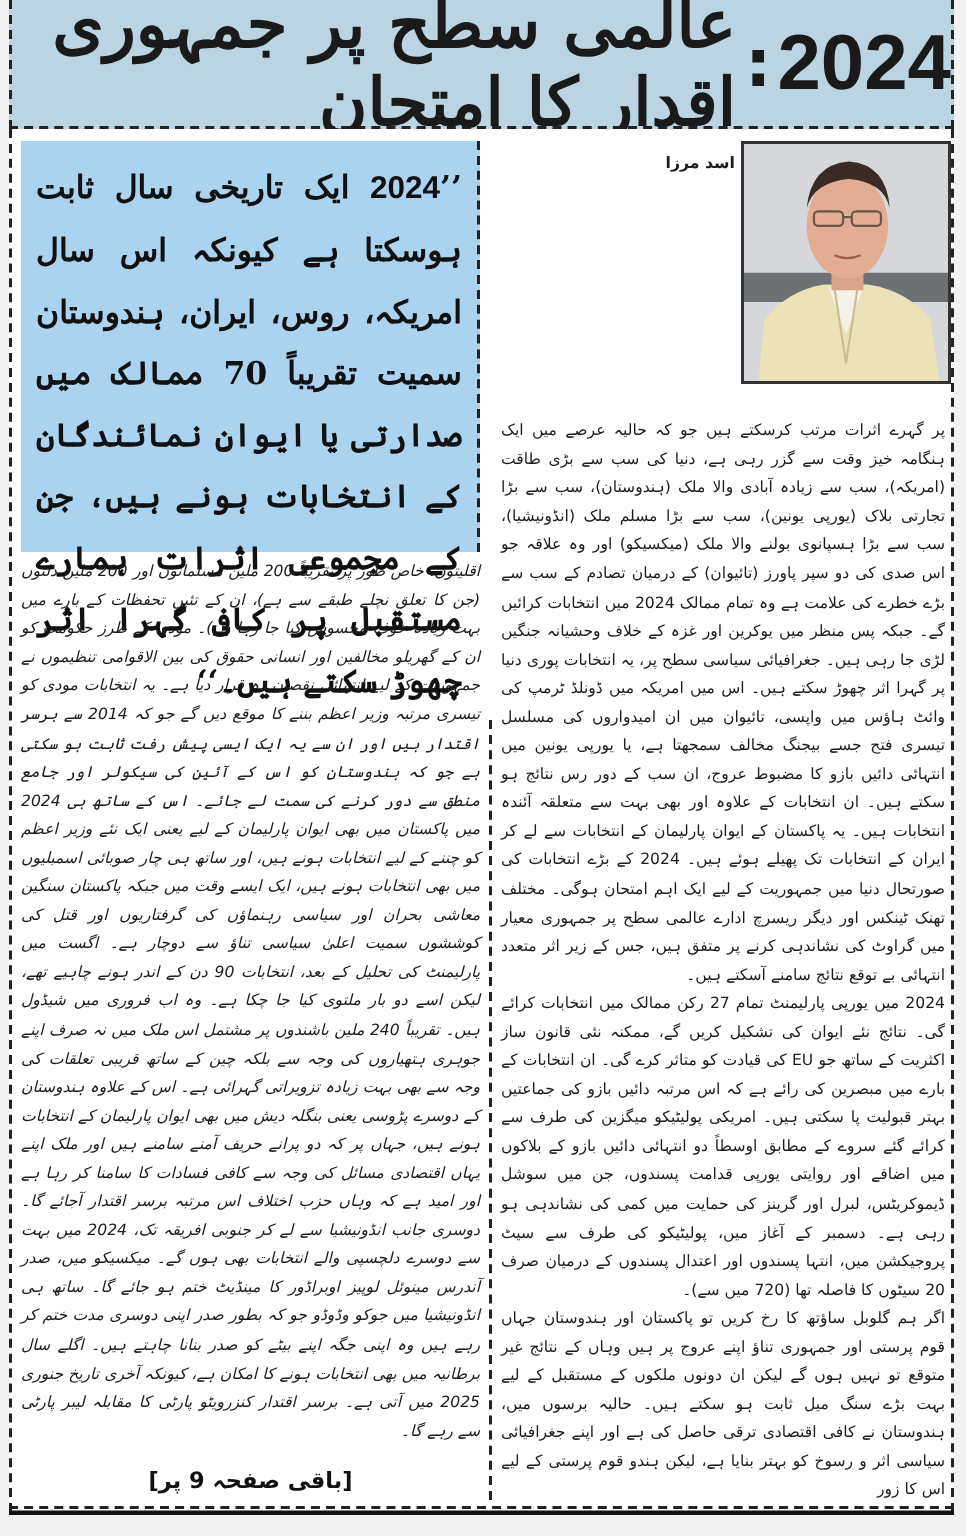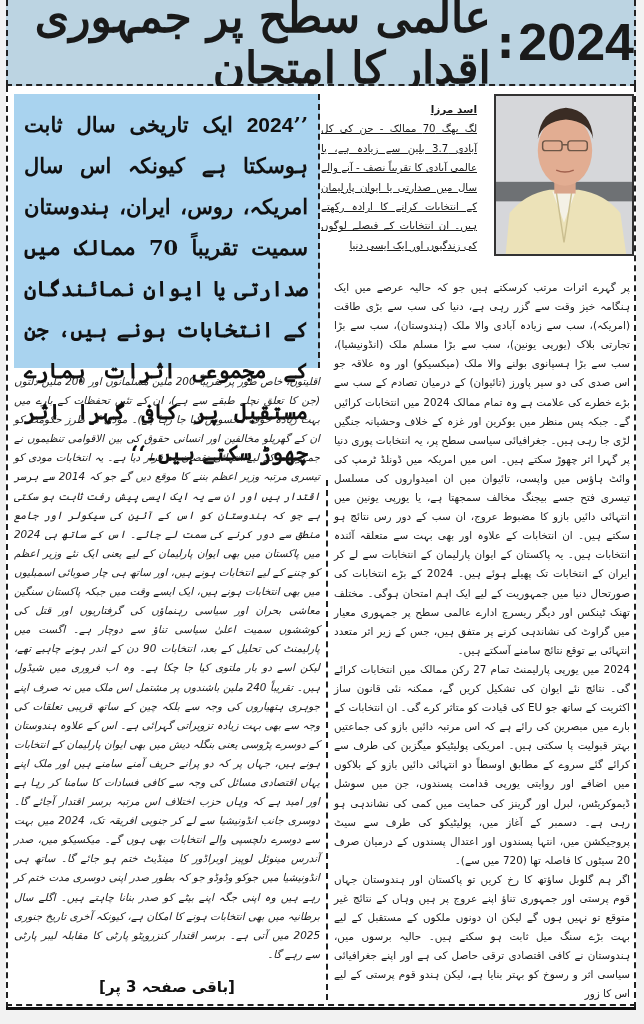--- a/index.html
+++ b/index.html
@@ -51,21 +51,21 @@
 
   
   .col {
     position:absolute; direction:rtl; text-align:justify; text-align-last:right;
     font-family:"DejaVu Sans", sans-serif; font-size:10.4px; line-height:19.1px;
     color:#1b1b1b;
   }
   .col p { margin:0; }
   .col-left { left:14px; top:372px; width:306px;font-style:italic; }
   .col-right { left:334px; top:278px; width:296px; }
-  .col-right-top { left:321px; top:100px; width:156px; font-size:10.2px; line-height:19.4px;text-decoration:underline; }
+  .col-right-top { left:334px; top:100px; width:156px; font-size:10.2px; line-height:19.4px; }
 
   .col-divider {
     position:absolute; left:326px; top:480px; width:0; height:520px;
     border-left:2px dashed #222;
   }
 
   .author-name {
     font-weight:bold; font-size:10.5px; display:block; text-align:right; text-align-last:right;
   }
 
@@ -109,30 +109,29 @@
     <path d="M43 44 Q46 14 72 12 Q98 14 100 44 Q96 26 72 24 Q48 26 43 44 Z" fill="#3a2c24"></path>
     <rect x="48" y="46" width="20" height="10" rx="3" fill="none" stroke="#6b5546" stroke-width="1.5"></rect>
     <rect x="74" y="46" width="20" height="10" rx="3" fill="none" stroke="#6b5546" stroke-width="1.5"></rect>
     <line x1="68" y1="50" x2="74" y2="50" stroke="#6b5546" stroke-width="1.5"></line>
     <path d="M62 76 Q71 80 80 76" fill="none" stroke="#a0604d" stroke-width="1.5"></path>
   </svg>
 </div>
 
 <div class="col col-right-top">
   <span class="author-name">اسد مرزا</span>
-  <p>لگ بھگ 70 ممالک - جن کی کل آبادی 3.7 بلین سے زیادہ ہے، یا عالمی آبادی کا تقریباً نصف - آنے والے سال میں صدارتی یا ایوان پارلیمان کے انتخابات کرانے کا ارادہ رکھتے ہیں۔ ان انتخابات کے فیصلے لوگوں کی زندگیوں اور ایک ایسی دنیا</p>
 </div>
 
 <div class="col col-right">
   <p>پر گہرے اثرات مرتب کرسکتے ہیں جو کہ حالیہ عرصے میں ایک ہنگامہ خیز وقت سے گزر رہی ہے، دنیا کی سب سے بڑی طاقت (امریکہ)، سب سے زیادہ آبادی والا ملک (ہندوستان)، سب سے بڑا تجارتی بلاک (یورپی یونین)، سب سے بڑا مسلم ملک (انڈونیشیا)، سب سے بڑا ہسپانوی بولنے والا ملک (میکسیکو) اور وہ علاقہ جو اس صدی کی دو سپر پاورز (تائیوان) کے درمیان تصادم کے سب سے بڑے خطرے کی علامت ہے وہ تمام ممالک 2024 میں انتخابات کرائیں گے۔ جبکہ پس منظر میں یوکرین اور غزہ کے خلاف وحشیانہ جنگیں لڑی جا رہی ہیں۔ جغرافیائی سیاسی سطح پر، یہ انتخابات پوری دنیا پر گہرا اثر چھوڑ سکتے ہیں۔ اس میں امریکہ میں ڈونلڈ ٹرمپ کی وائٹ ہاؤس میں واپسی، تائیوان میں ان امیدواروں کی مسلسل تیسری فتح جسے بیجنگ مخالف سمجھتا ہے، یا یورپی یونین میں انتہائی دائیں بازو کا مضبوط عروج، ان سب کے دور رس نتائج ہو سکتے ہیں۔ ان انتخابات کے علاوہ اور بھی بہت سے متعلقہ آئندہ انتخابات ہیں۔ یہ پاکستان کے ایوان پارلیمان کے انتخابات سے لے کر ایران کے انتخابات تک پھیلے ہوئے ہیں۔ 2024 کے بڑے انتخابات کی صورتحال دنیا میں جمہوریت کے لیے ایک اہم امتحان ہوگی۔ مختلف تھنک ٹینکس اور دیگر ریسرچ ادارے عالمی سطح پر جمہوری معیار میں گراوٹ کی نشاندہی کرنے پر متفق ہیں، جس کے زیر اثر متعدد انتہائی بے توقع نتائج سامنے آسکتے ہیں۔</p>
   <p>2024 میں یورپی پارلیمنٹ تمام 27 رکن ممالک میں انتخابات کرائے گی۔ نتائج نئے ایوان کی تشکیل کریں گے، ممکنہ نئی قانون ساز اکثریت کے ساتھ جو EU کی قیادت کو متاثر کرے گی۔ ان انتخابات کے بارے میں مبصرین کی رائے ہے کہ اس مرتبہ دائیں بازو کی جماعتیں بہتر قبولیت پا سکتی ہیں۔ امریکی پولیٹیکو میگزین کی طرف سے کرائے گئے سروے کے مطابق اوسطاً دو انتہائی دائیں بازو کے بلاکوں میں اضافے اور روایتی یورپی قدامت پسندوں، جن میں سوشل ڈیموکریٹس، لبرل اور گرینز کی حمایت میں کمی کی نشاندہی ہو رہی ہے۔ دسمبر کے آغاز میں، پولیٹیکو کی طرف سے سیٹ پروجیکشن میں، انتہا پسندوں اور اعتدال پسندوں کے درمیان صرف 20 سیٹوں کا فاصلہ تھا (720 میں سے)۔</p>
   <p>اگر ہم گلوبل ساؤتھ کا رخ کریں تو پاکستان اور ہندوستان جہاں قوم پرستی اور جمہوری تناؤ اپنے عروج پر ہیں وہاں کے نتائج غیر متوقع تو نہیں ہوں گے لیکن ان دونوں ملکوں کے مستقبل کے لیے بہت بڑے سنگ میل ثابت ہو سکتے ہیں۔ حالیہ برسوں میں، ہندوستان نے کافی اقتصادی ترقی حاصل کی ہے اور اپنے جغرافیائی سیاسی اثر و رسوخ کو بہتر بنایا ہے، لیکن ہندو قوم پرستی کے لیے اس کا زور</p>
 </div>
 
 <div class="col-divider"></div>
 
 <div class="col col-left">
   <p>اقلیتوں، خاص طور پر تقریباً 200 ملین مسلمانوں اور 200 ملین دلتوں (جن کا تعلق نچلے طبقے سے ہے)، ان کے تئیں تحفظات کے بارے میں بہت زیادہ خوف محسوس کیا جا رہا ہے)۔ مودی کے طرز حکومت کو ان کے گھریلو مخالفین اور انسانی حقوق کی بین الاقوامی تنظیموں نے جمہوریت کے لیے انتہائی نقصان دہ قرار دیا ہے۔ یہ انتخابات مودی کو تیسری مرتبہ وزیر اعظم بننے کا موقع دیں گے جو کہ 2014 سے برسر اقتدار ہیں اور ان سے یہ ایک ایسی پیش رفت ثابت ہو سکتی ہے جو کہ ہندوستان کو اس کے آئین کی سیکولر اور جامع منطق سے دور کرنے کی سمت لے جائے۔ اس کے ساتھ ہی 2024 میں پاکستان میں بھی ایوان پارلیمان کے لیے یعنی ایک نئے وزیر اعظم کو چننے کے لیے انتخابات ہونے ہیں، اور ساتھ ہی چار صوبائی اسمبلیوں میں بھی انتخابات ہونے ہیں، ایک ایسے وقت میں جبکہ پاکستان سنگین معاشی بحران اور سیاسی رہنماؤں کی گرفتاریوں اور قتل کی کوششوں سمیت اعلیٰ سیاسی تناؤ سے دوچار ہے۔ اگست میں پارلیمنٹ کی تحلیل کے بعد، انتخابات 90 دن کے اندر ہونے چاہیے تھے، لیکن اسے دو بار ملتوی کیا جا چکا ہے۔ وہ اب فروری میں شیڈول ہیں۔ تقریباً 240 ملین باشندوں پر مشتمل اس ملک میں نہ صرف اپنے جوہری ہتھیاروں کی وجہ سے بلکہ چین کے ساتھ قریبی تعلقات کی وجہ سے بھی بہت زیادہ تزویراتی گہرائی ہے۔ اس کے علاوہ ہندوستان کے دوسرے پڑوسی یعنی بنگلہ دیش میں بھی ایوان پارلیمان کے انتخابات ہونے ہیں، جہاں پر کہ دو پرانے حریف آمنے سامنے ہیں اور ملک اپنے یہاں اقتصادی مسائل کی وجہ سے کافی فسادات کا سامنا کر رہا ہے اور امید ہے کہ وہاں حزب اختلاف اس مرتبہ برسر اقتدار آجائے گا۔ دوسری جانب انڈونیشیا سے لے کر جنوبی افریقہ تک، 2024 میں بہت سے دوسرے دلچسپی والے انتخابات بھی ہوں گے۔ میکسیکو میں، صدر آندرس مینوئل لوپیز اوبراڈور کا مینڈیٹ ختم ہو جائے گا۔ ساتھ ہی انڈونیشیا میں جوکو وڈوڈو جو کہ بطور صدر اپنی دوسری مدت ختم کر رہے ہیں وہ اپنی جگہ اپنے بیٹے کو صدر بنانا چاہتے ہیں۔ اگلے سال برطانیہ میں بھی انتخابات ہونے کا امکان ہے، کیونکہ آخری تاریخ جنوری 2025 میں آتی ہے۔ برسر اقتدار کنزرویٹو پارٹی کا مقابلہ لیبر پارٹی سے رہے گا۔</p>
 </div>
 
-<div class="continued">[باقی صفحہ 3 پر]</div>
+<div class="continued">[باقی صفحہ 9 پر]</div>
 
 <div class="bottom-rule"></div>
 
 </body></html>

